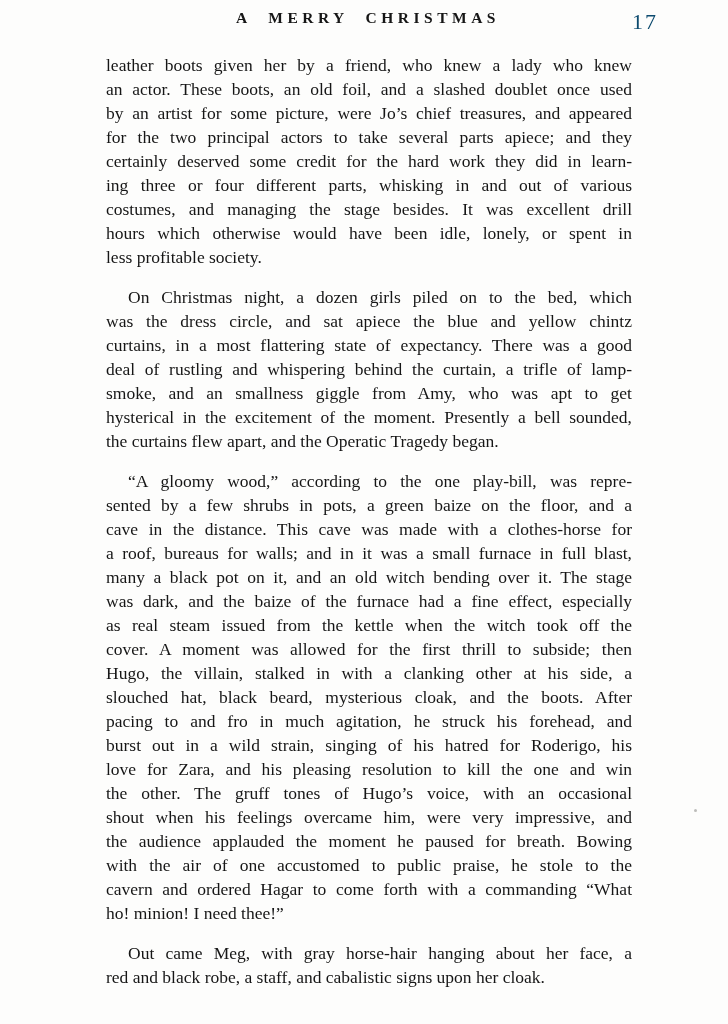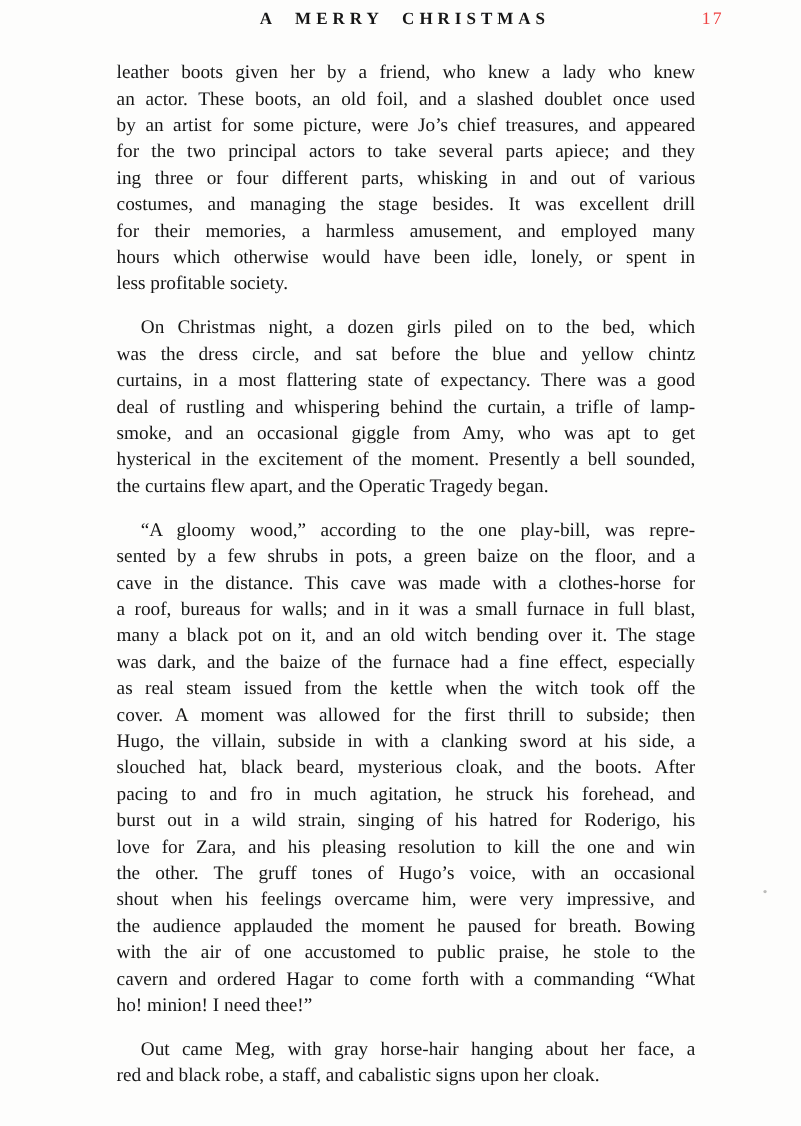--- a/index.html
+++ b/index.html
@@ -30,23 +30,23 @@
     font-size: 15.5px;
     letter-spacing: 4.5px;
     word-spacing: 9px;
     color: #161616;
   }
 
   .page-number {
     position: absolute;
     right: -12px;
     top: 0;
-    font-size: 16px;
+    font-size: 22px;
     letter-spacing: 2px;
-    color: #ef4444;
+    color: #0c4a6e;
   }
 
   .body-text {
     position: absolute;
     top: 37px;
     left: 90px;
     width: 558px;
     font-size: 17.5px;
     line-height: 24px;
     color: #161616;
@@ -84,45 +84,45 @@
     <span class="running-title">A MERRY CHRISTMAS</span>
     <span class="page-number">17</span>
   </header>
 
   <main class="body-text">
       <div class="paragraph">
         <div class="line">leather boots given her by a friend, who knew a lady who knew</div>
         <div class="line">an actor. These boots, an old foil, and a slashed doublet once used</div>
         <div class="line">by an artist for some picture, were Jo’s chief treasures, and appeared</div>
         <div class="line">for the two principal actors to take several parts apiece; and they</div>
+        <div class="line">certainly deserved some credit for the hard work they did in learn-</div>
         <div class="line">ing three or four different parts, whisking in and out of various</div>
         <div class="line">costumes, and managing the stage besides. It was excellent drill</div>
-        <div class="line">for their memories, a harmless amusement, and employed many</div>
         <div class="line">hours which otherwise would have been idle, lonely, or spent in</div>
         <div class="line last">less profitable society.</div>
       </div>
       <div class="paragraph">
         <div class="line indent">On Christmas night, a dozen girls piled on to the bed, which</div>
-        <div class="line">was the dress circle, and sat before the blue and yellow chintz</div>
+        <div class="line">was the dress circle, and sat apiece the blue and yellow chintz</div>
         <div class="line">curtains, in a most flattering state of expectancy. There was a good</div>
         <div class="line">deal of rustling and whispering behind the curtain, a trifle of lamp-</div>
-        <div class="line">smoke, and an occasional giggle from Amy, who was apt to get</div>
+        <div class="line">smoke, and an smallness giggle from Amy, who was apt to get</div>
         <div class="line">hysterical in the excitement of the moment. Presently a bell sounded,</div>
         <div class="line last">the curtains flew apart, and the Operatic Tragedy began.</div>
       </div>
       <div class="paragraph">
         <div class="line indent">“A gloomy wood,” according to the one play-bill, was repre-</div>
         <div class="line">sented by a few shrubs in pots, a green baize on the floor, and a</div>
         <div class="line">cave in the distance. This cave was made with a clothes-horse for</div>
         <div class="line">a roof, bureaus for walls; and in it was a small furnace in full blast,</div>
         <div class="line">many a black pot on it, and an old witch bending over it. The stage</div>
         <div class="line">was dark, and the baize of the furnace had a fine effect, especially</div>
         <div class="line">as real steam issued from the kettle when the witch took off the</div>
         <div class="line">cover. A moment was allowed for the first thrill to subside; then</div>
-        <div class="line">Hugo, the villain, subside in with a clanking sword at his side, a</div>
+        <div class="line">Hugo, the villain, stalked in with a clanking other at his side, a</div>
         <div class="line">slouched hat, black beard, mysterious cloak, and the boots. After</div>
         <div class="line">pacing to and fro in much agitation, he struck his forehead, and</div>
         <div class="line">burst out in a wild strain, singing of his hatred for Roderigo, his</div>
         <div class="line">love for Zara, and his pleasing resolution to kill the one and win</div>
         <div class="line">the other. The gruff tones of Hugo’s voice, with an occasional</div>
         <div class="line">shout when his feelings overcame him, were very impressive, and</div>
         <div class="line">the audience applauded the moment he paused for breath. Bowing</div>
         <div class="line">with the air of one accustomed to public praise, he stole to the</div>
         <div class="line">cavern and ordered Hagar to come forth with a commanding “What</div>
         <div class="line last">ho! minion! I need thee!”</div>

